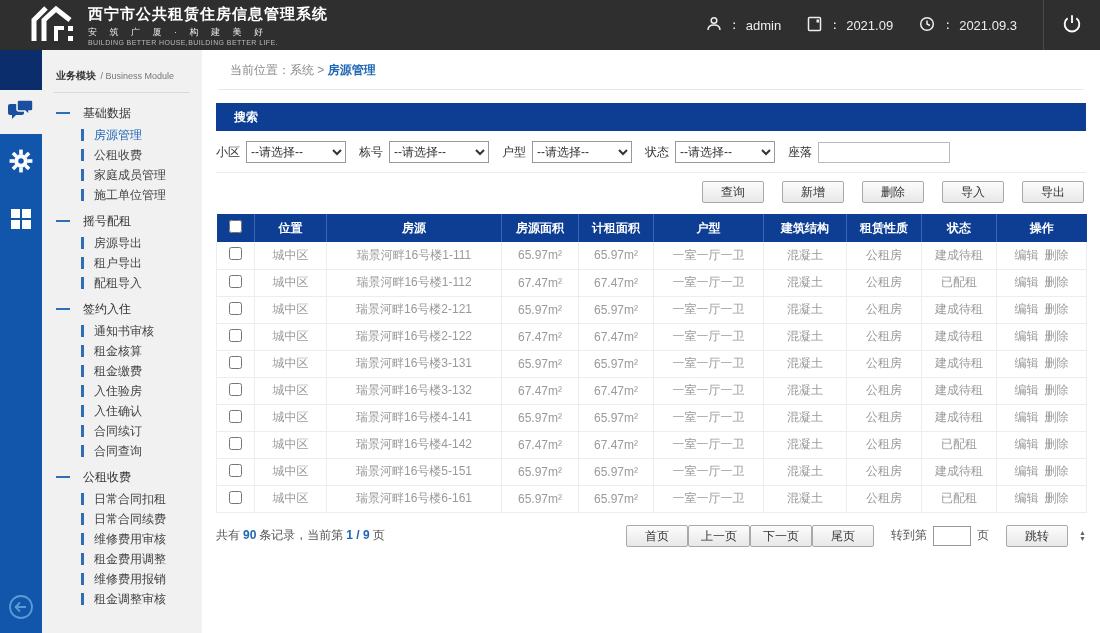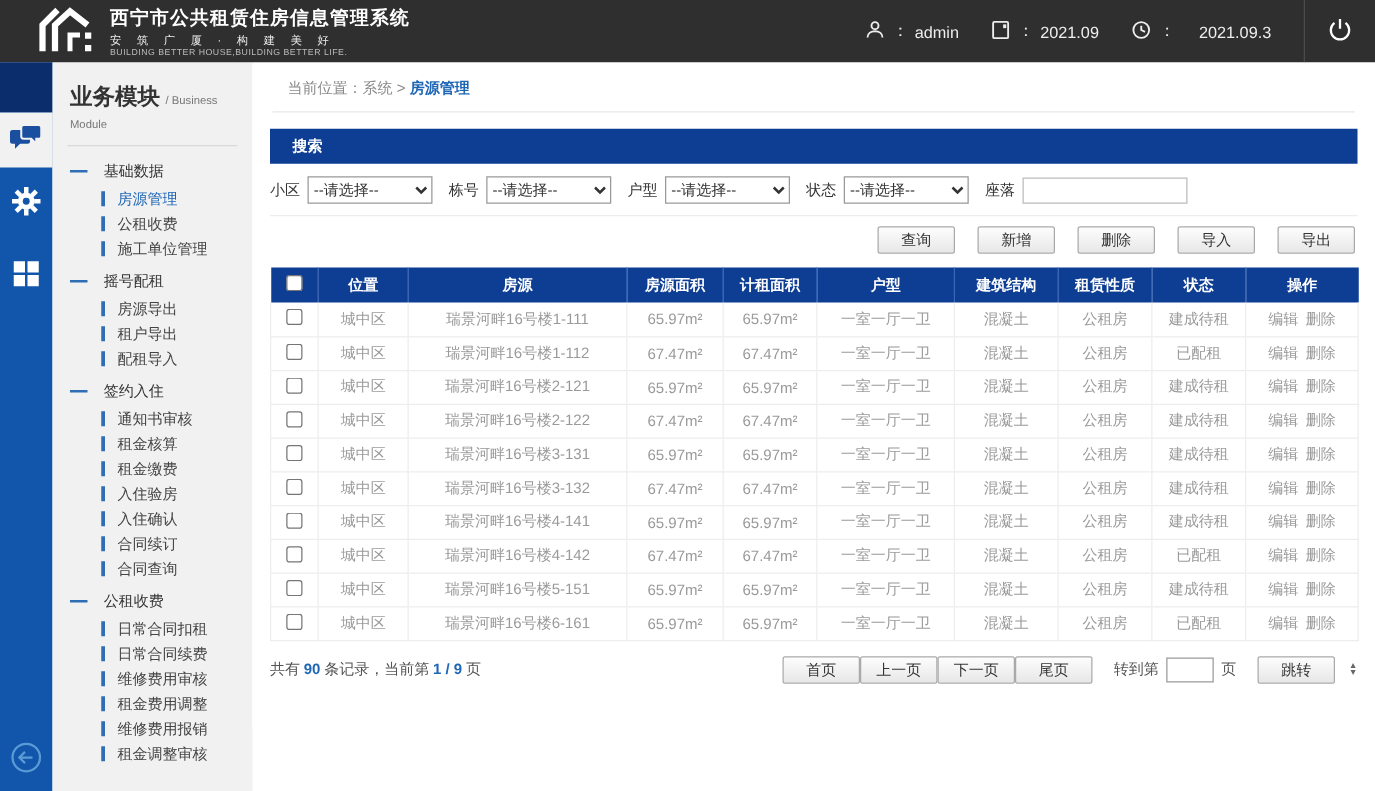--- a/index.html
+++ b/index.html
@@ -23,21 +23,21 @@
   
   .rail { position:absolute; top:50px; left:0; width:42px; height:583px; background:#1156ab; }
   .rail-top { height:40px; background:#0c2d6b; }
   .rail-active { height:44px; background:#f1f1f1; display:flex; align-items:center; justify-content:center; cursor:pointer; }
   .rail-btn { height:58px; display:flex; align-items:center; justify-content:center; cursor:pointer; }
   .rail-back { position:absolute; bottom:8px; left:0; width:42px; display:flex; justify-content:center; cursor:pointer; }
 
   
   .menu { position:absolute; top:50px; left:42px; width:160px; height:583px; background:#f1f1f1; overflow:hidden; }
   .menu-header { margin:0 12px; padding:15px 0 9px 2px; border-bottom:1px solid #d9d9d9; color:#333; }
-  .menu-header .mh-title { font-size:18px; font-weight:bold; }
+  .menu-header .mh-title { font-size:10px; font-weight:bold; }
   .menu-header .mh-sub { font-size:9px; color:#777; }
   .menu-list { padding-top:4px; font-size:12px; }
   .menu-group { display:flex; align-items:center; height:24px; margin-top:4px; color:#333; cursor:pointer; }
   .menu-group .dash { width:14px; height:2px; background:#2f6db5; margin-left:14px; margin-right:13px; }
   .menu-item { display:flex; align-items:center; height:20px; color:#444; cursor:pointer; }
   .menu-item .bar { width:3px; height:12px; background:#2f6db5; margin-left:39px; margin-right:10px; }
   .menu-item.active { color:#1f66b5; }
 
   
   .main { position:absolute; top:50px; left:202px; width:898px; height:532px; background:#fff; }
@@ -121,21 +121,21 @@
       <span style="margin-left:5px">2021.09</span>
     </div>
     <div class="hr-item">
       <span>
         <svg width="16" height="16" viewBox="0 0 16 16" fill="none" stroke="#eee" stroke-width="1.5">
           <circle cx="8" cy="8" r="6.3"></circle>
             <path d="M8 4.5 V8 l3 1.5"></path>
         </svg>
       </span>
       <span>：</span>
-      <span style="margin-left:19px">2021.09.3</span>
+      <span style="margin-left:5px">2021.09.3</span>
     </div>
     <div class="hr-divider"></div>
     <div class="power-wrap">
       <span>
         <svg width="22" height="22" viewBox="0 0 24 24" fill="none" stroke="#fff" stroke-width="2">
           <path d="M7.2 5.8 a8 8 0 1 0 9.6 0"></path>
             <line x1="12" y1="2.5" x2="12" y2="11"></line>
         </svg>
       </span>
     </div>
@@ -203,20 +203,24 @@
       <div class="menu-item active">
         <span class="bar"></span>
         <span>房源管理</span>
       </div>
       <div class="menu-item">
         <span class="bar"></span>
         <span>公租收费</span>
       </div>
       <div class="menu-item">
         <span class="bar"></span>
+        <span>家庭成员管理</span>
+      </div>
+      <div class="menu-item">
+        <span class="bar"></span>
         <span>施工单位管理</span>
       </div>
       <div class="menu-group">
         <span class="dash"></span>
         <span>摇号配租</span>
       </div>
       <div class="menu-item">
         <span class="bar"></span>
         <span>房源导出</span>
       </div>

